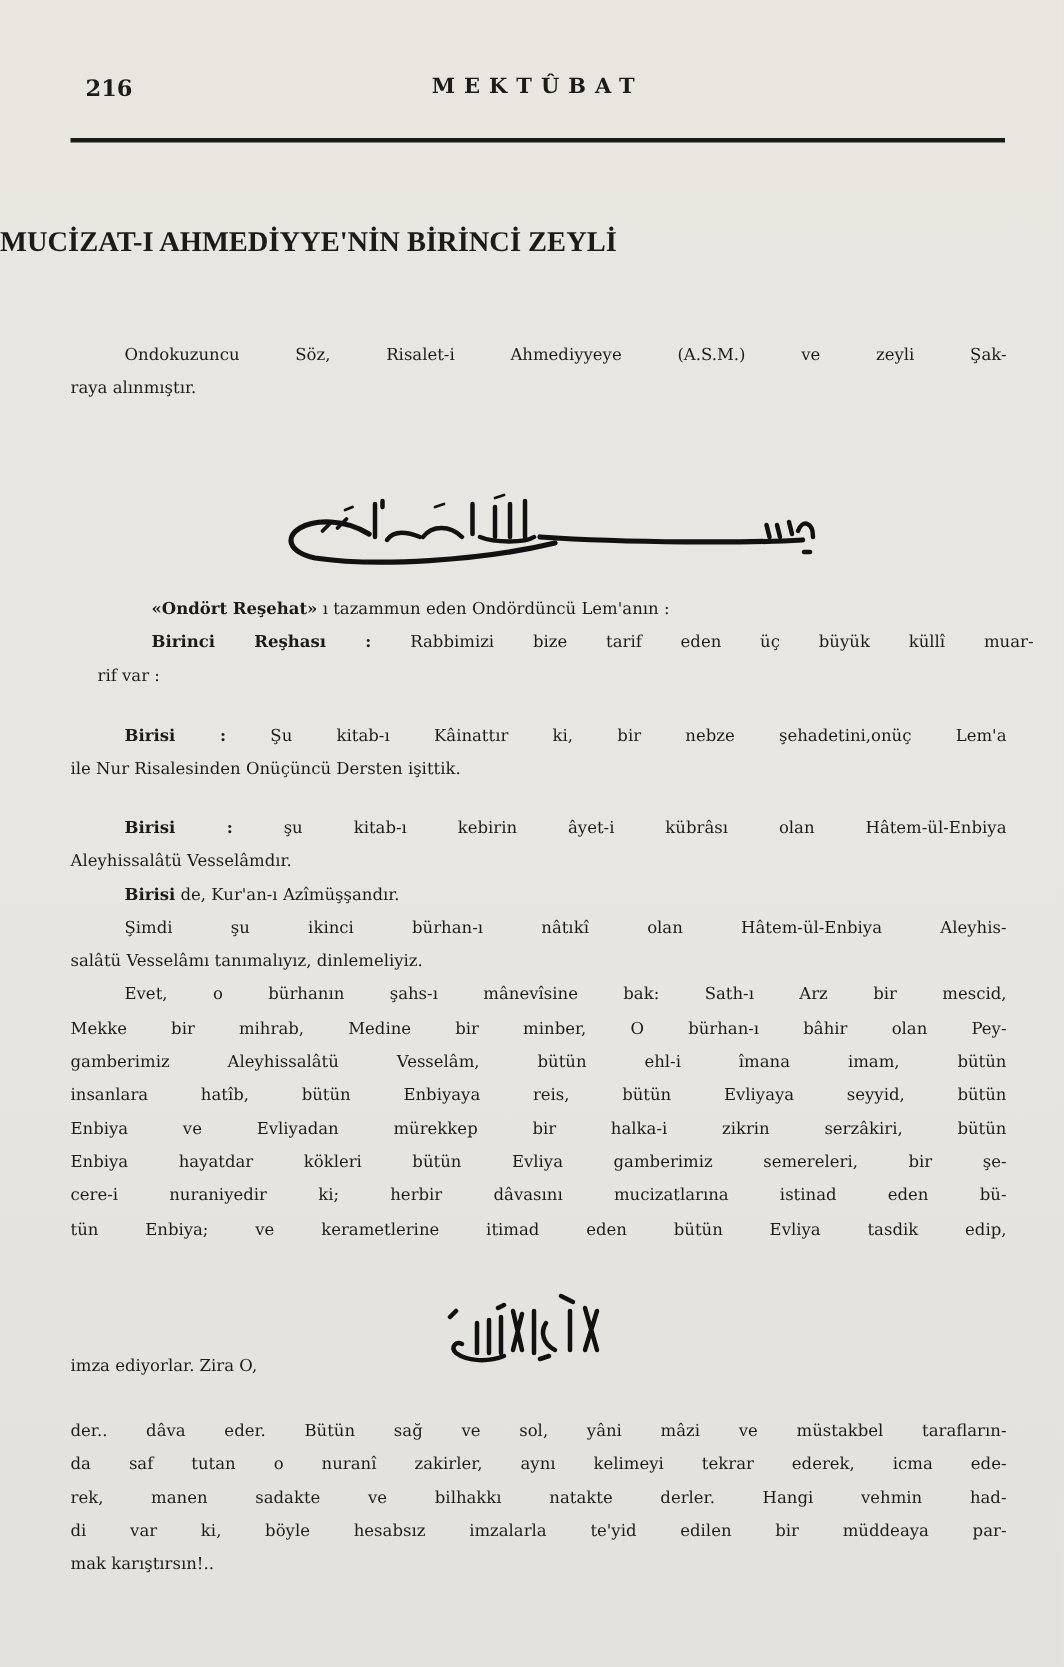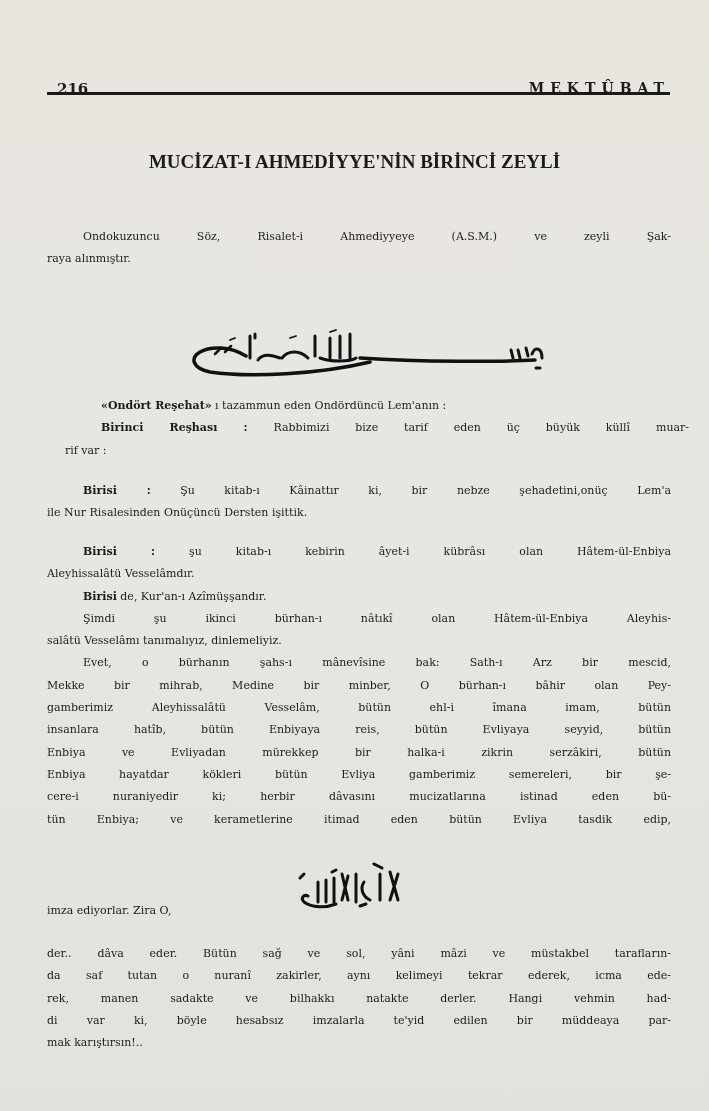--- a/index.html
+++ b/index.html
@@ -7,37 +7,37 @@
     width: 709px; height: 1111px; overflow: hidden;
     background: #e6e4df;
     font-family: "DejaVu Serif", "Liberation Serif", serif;
     color: #1c1b19;
   }
   .page {
     position: relative; width: 709px; height: 1111px;
     background: linear-gradient(180deg, #e9e6e0 0%, #e8e6e1 50%, #e3e1dc 100%);
   }
   .header {
-    position: absolute; left: 47px; top: 78px; width: 623px; height: 30px;
+    position: absolute; left: 47px; top: 48px; width: 623px; height: 30px;
   }
   .page-number {
     position: absolute; left: 10px; top: 2px;
     font-family: "DejaVu Serif", serif; font-weight: bold; font-size: 15px;
   }
   .running-title {
-    position: absolute; left: 0; right: 0; top: 2px; text-align: right;
+    position: absolute; left: 0; right: 0; top: 2px; text-align: center;
     font-family: "DejaVu Serif", serif; font-weight: bold; font-size: 14px;
     letter-spacing: 6px;
   }
   .rule {
     position: absolute; left: 47px; top: 92px; width: 623px; height: 3px;
     background: #1a1a1a;
   }
   .chapter-title {
-    position: absolute; left: 0; right: 0; top: 151px; text-align: center;
+    position: absolute; left: 0; right: 0; top: 151px; 
     font-family: "Liberation Serif", serif; font-weight: bold; font-size: 19px;
   }
   .text {
     position: absolute; left: 47px; width: 624px;
     font-family: "DejaVu Serif", serif; font-size: 11px;
     line-height: 22.3px; text-align: justify;
   }
   .line { display: block; white-space: nowrap; text-align: justify; text-align-last: justify; }
   .line.last { text-align-last: left; }
   .indent { padding-left: 36px; }

